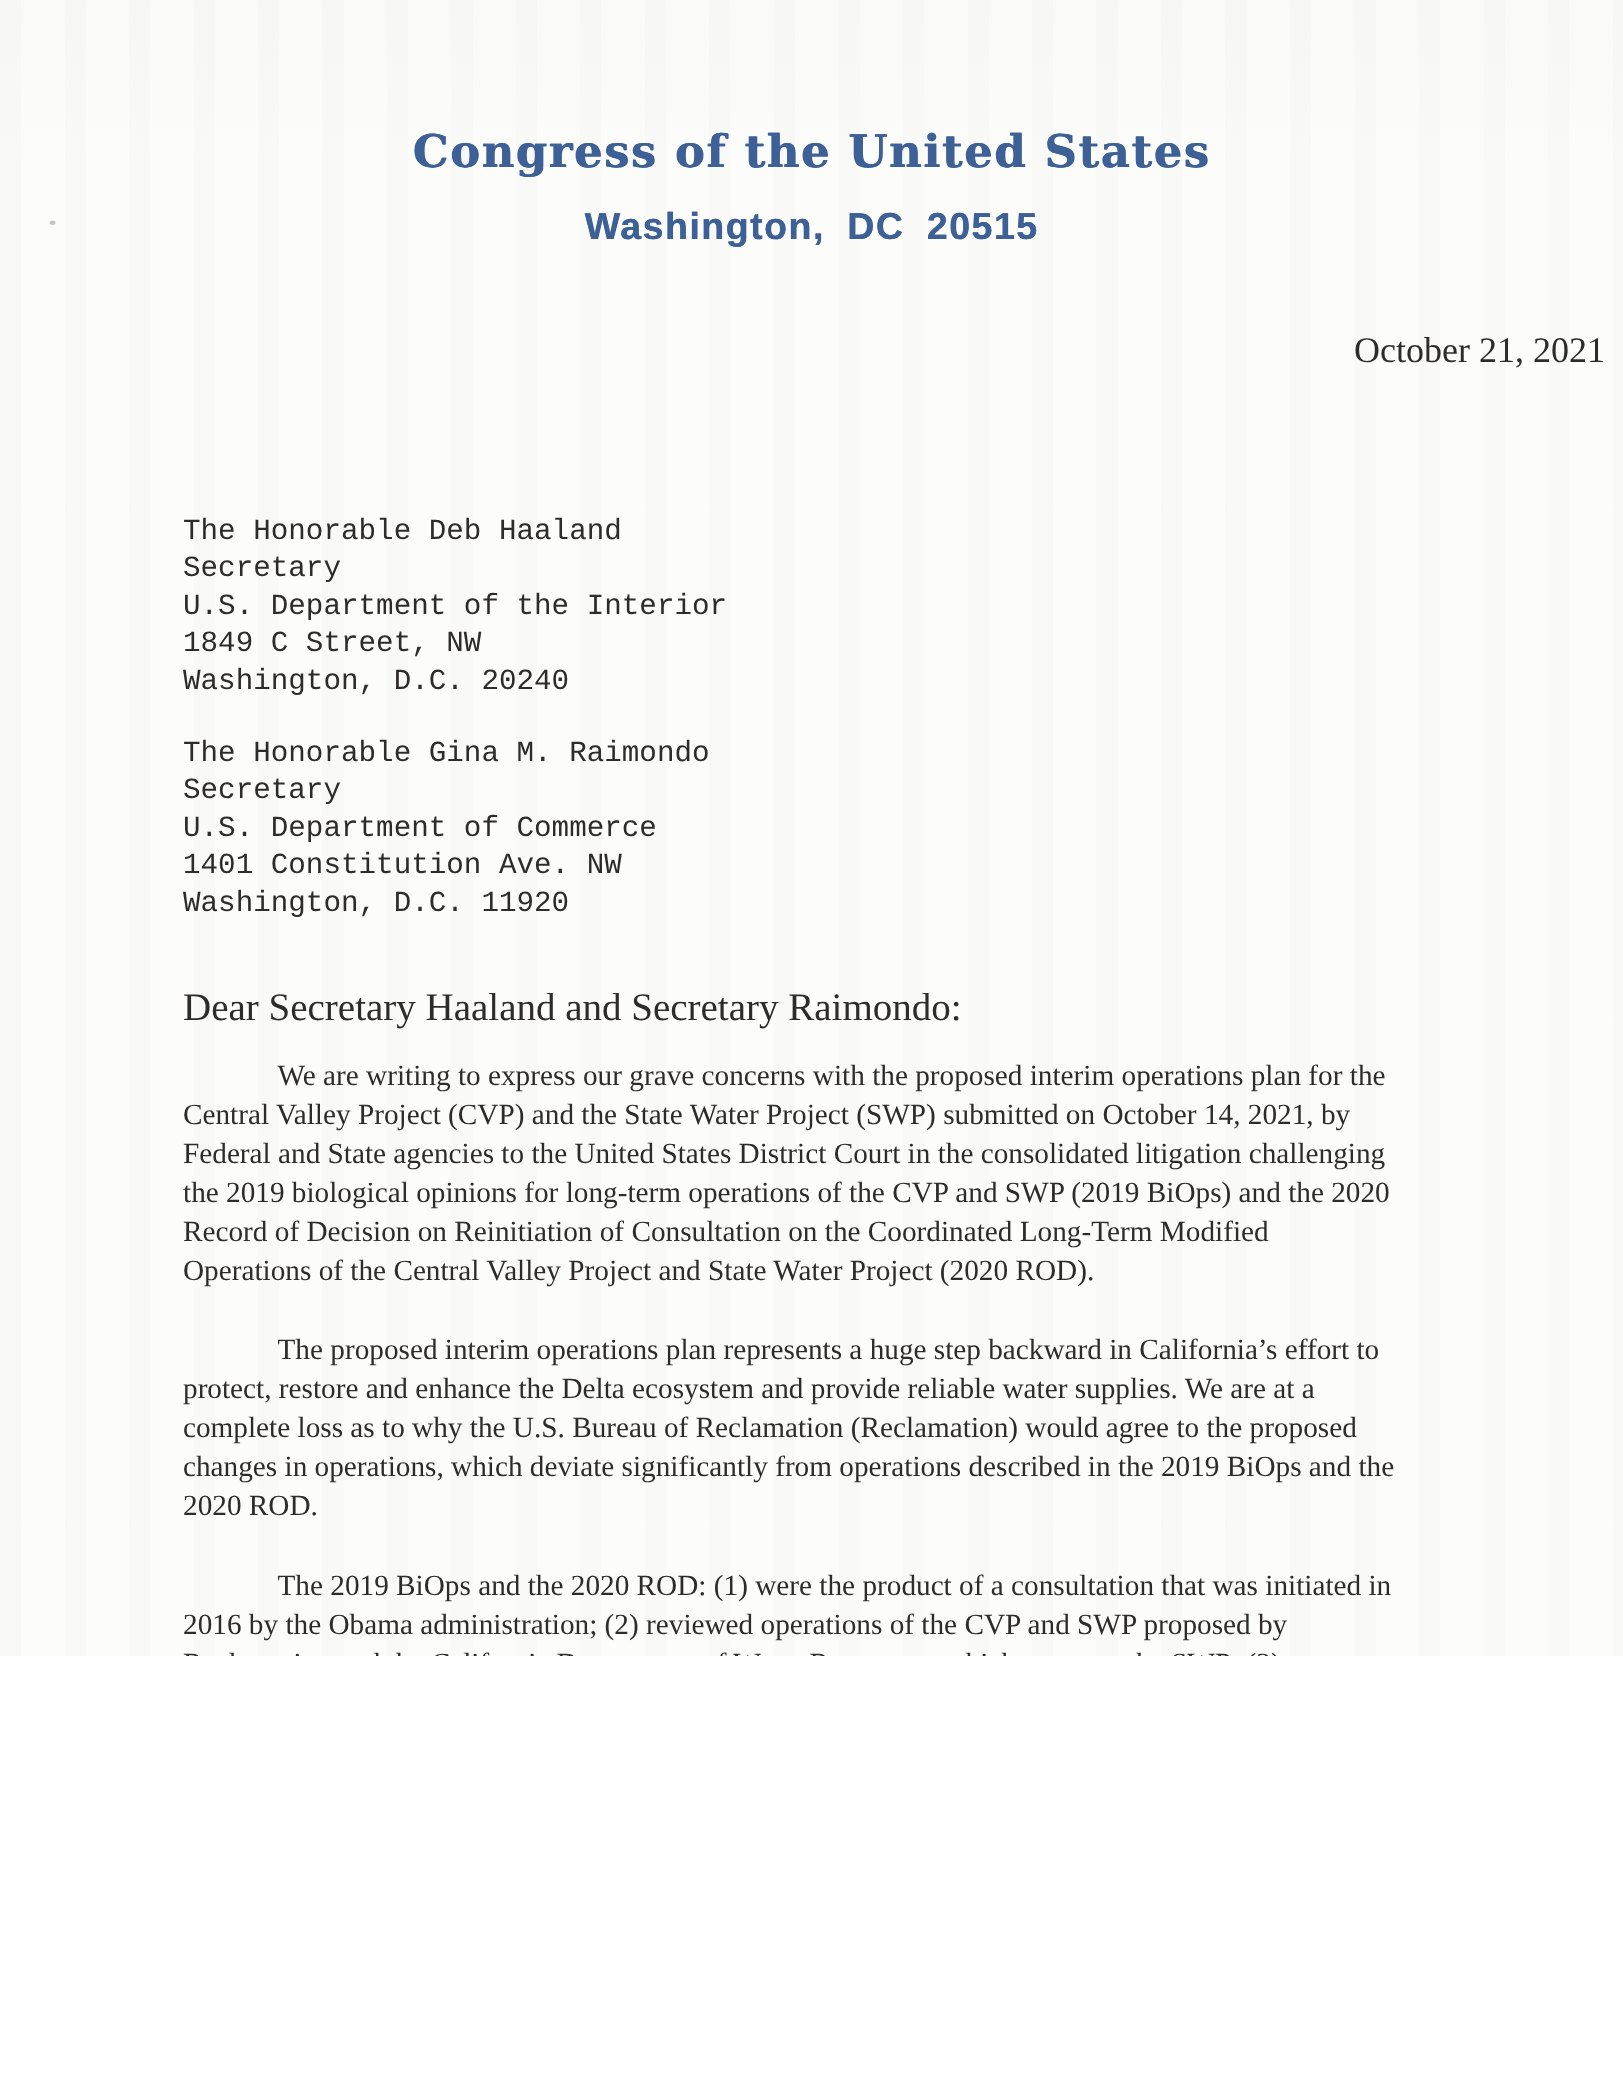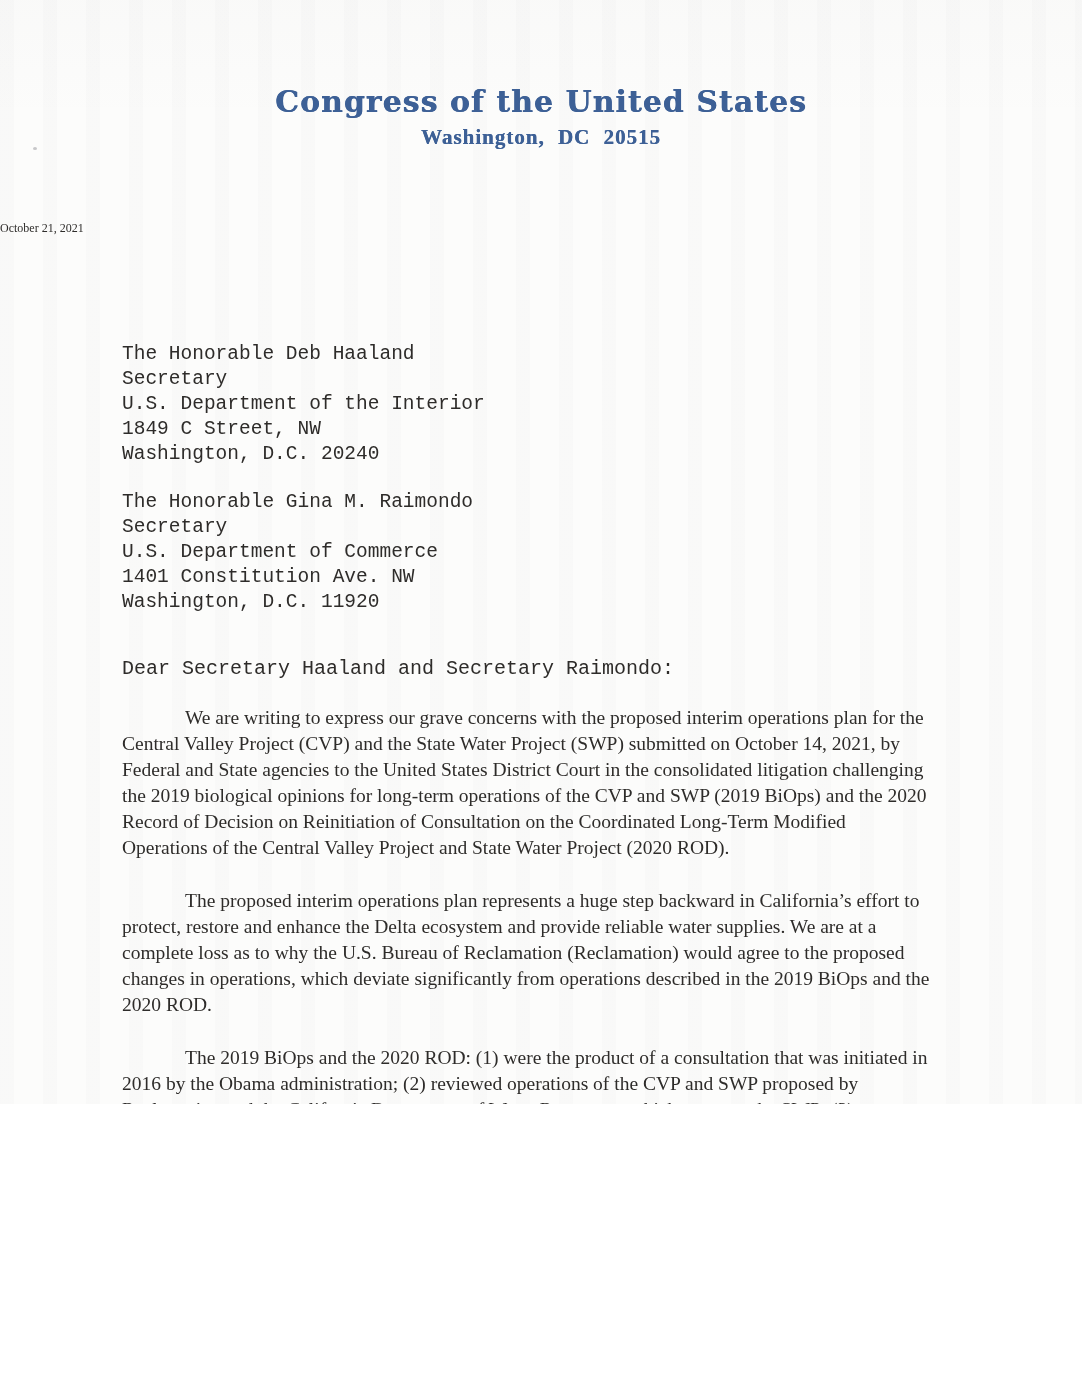--- a/index.html
+++ b/index.html
@@ -45,48 +45,47 @@
     color: var(--header-blue);
   }
   .masthead-title {
     font-family: "DejaVu Serif", serif;
     font-weight: bold;
     font-size: 30px;
     letter-spacing: 1px;
     text-shadow: 0.4px 0 0 var(--header-blue);
   }
   .masthead-sub {
-    font-family: Liberation Serif, serif;
+    font-family: Liberation Sans, sans-serif;
     font-weight: bold;
-    font-size: 21px;
-    margin-top: 6px;
+    font-size: 25px;
+    margin-top: 18px;
     word-spacing: 7px;
     letter-spacing: 1px;
     text-shadow: 0.3px 0 0 var(--header-blue);
   }
   .date-line {
     position: absolute;
     top: 221px; left: 0; right: 12px;
-    text-align: left;
-    font-size: 12px;
+    text-align: right;
+    font-size: 24px;
   }
   .address-block {
     position: absolute;
     left: 122px;
     font-size: 19.5px;
     line-height: 25px;
     font-family: Liberation Mono, monospace;
   }
   .address-block.first { top: 342px; }
   .address-block.second { top: 490px; }
   .salutation {
     position: absolute;
     top: 657px; left: 122px;
-    font-size: 20px;
-    font-family: Liberation Mono, monospace;
+    font-size: 26px;
   }
   .letter-body {
     position: absolute;
     top: 705px; left: 122px;
     width: 828px;
     font-size: 19.5px;
     line-height: 26px;
     text-align: left;
   }
   .letter-body p {

